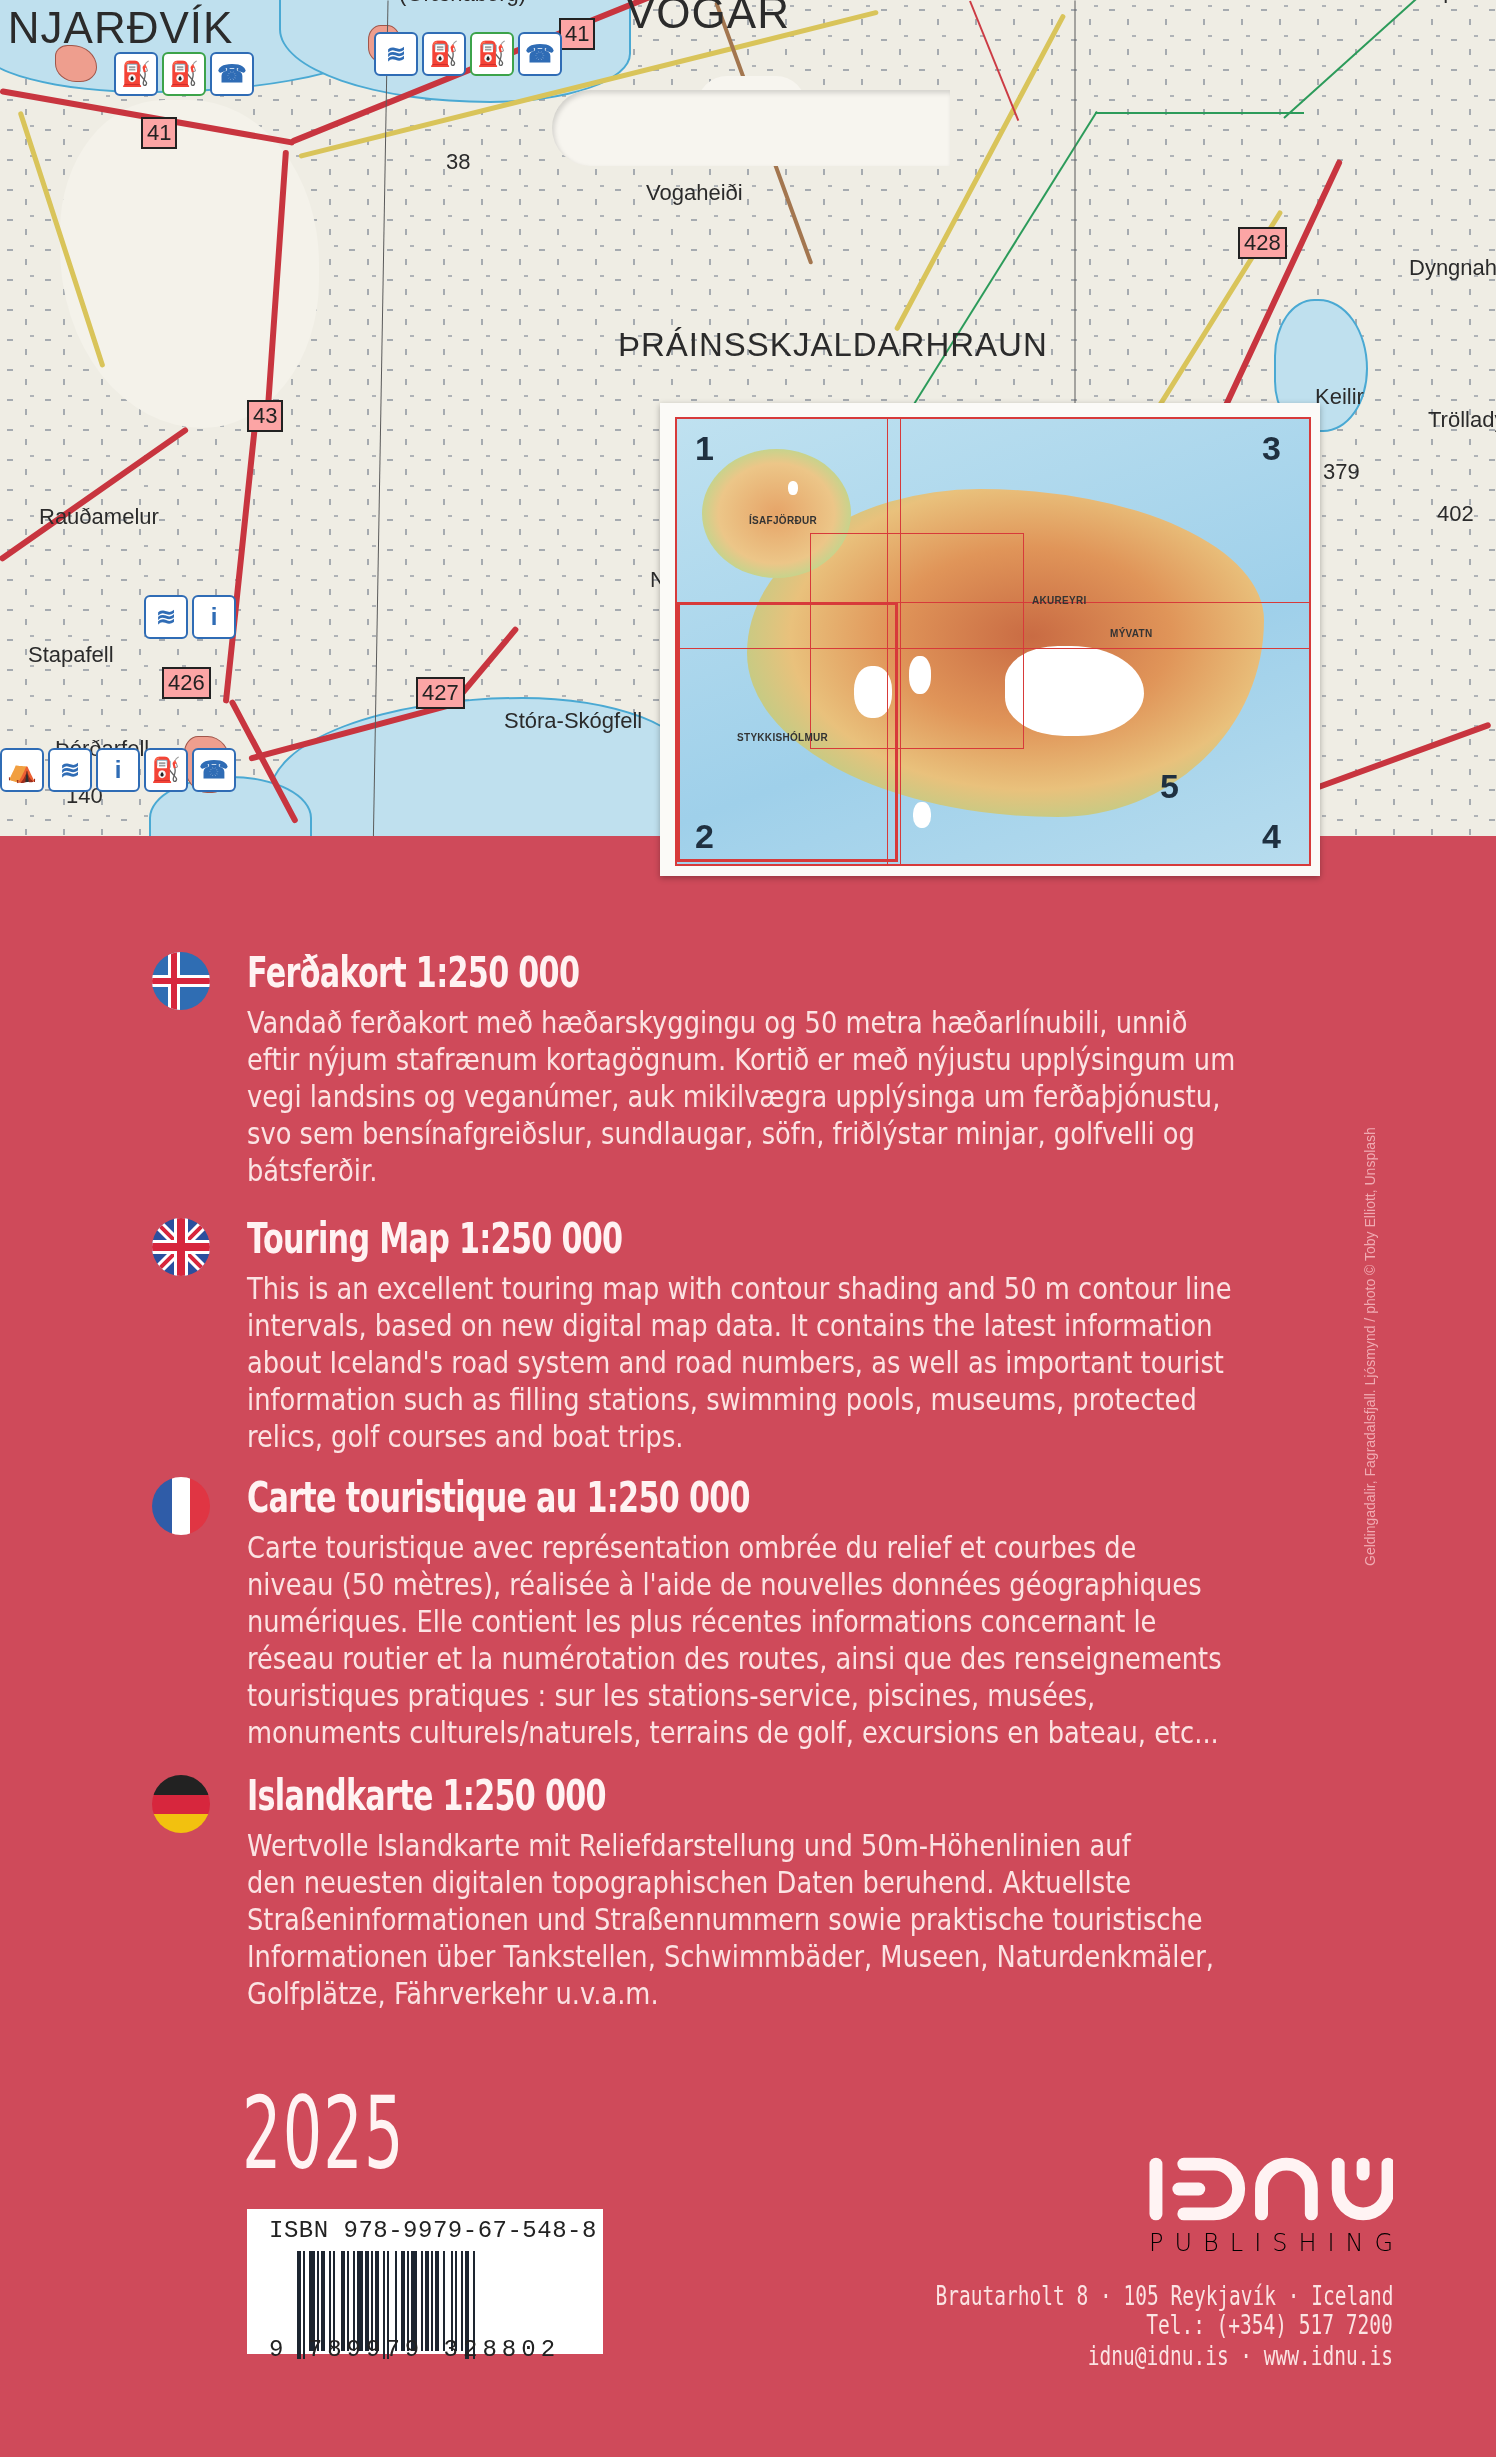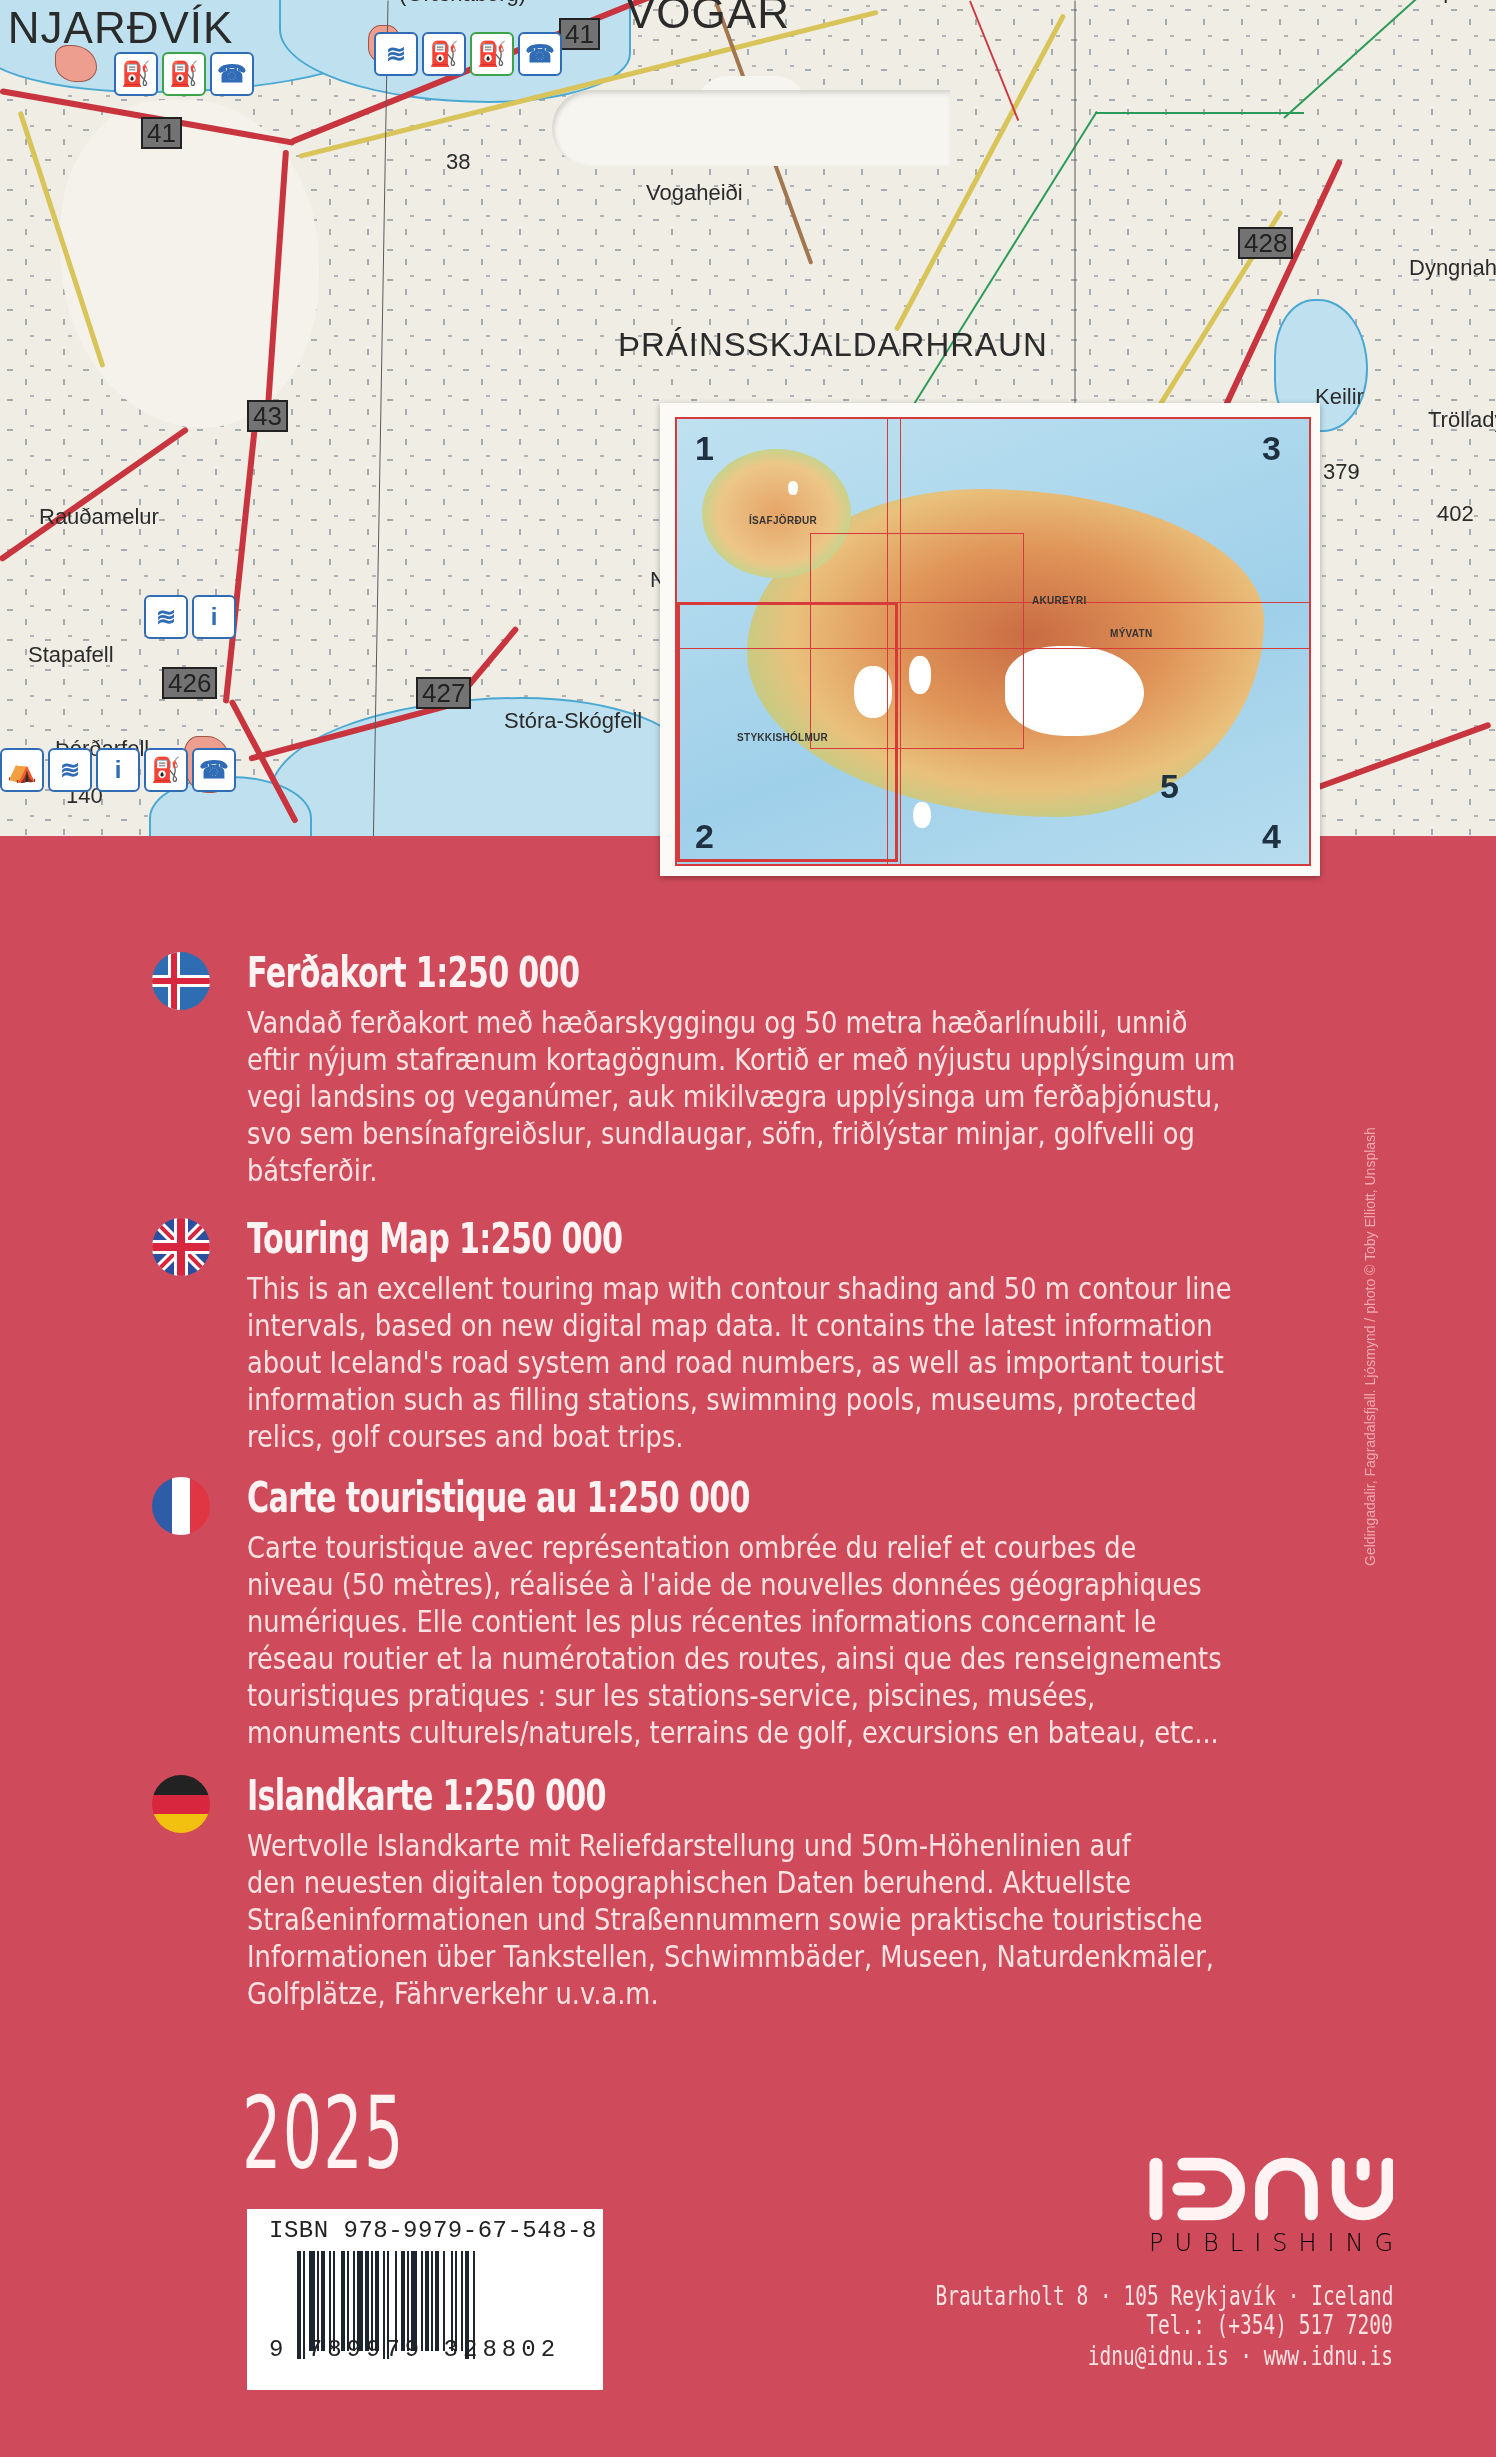--- a/index.html
+++ b/index.html
@@ -18,21 +18,21 @@
   .road.y { background:#d9c45a; height:5px; }
   .road.b { background:#a3764f; height:4px; }
   .line { position:absolute; height:2px; transform-origin:0 50%; }
   .line.g { background:#2c9b5a; }
   .line.r { background:#cc3b44; height:2px; }
   .line.k { background:#5a5a5a; height:1px; }
   .lbl { position:absolute; color:#2b2b2b; font-family:"Liberation Sans", sans-serif; white-space:nowrap; }
   .lbl.xl { font-size:44px; letter-spacing:1px; }
   .lbl.lg { font-size:33px; letter-spacing:1px; }
   .lbl.md { font-size:22px; }
-  .shield { position:absolute; background:#737373; border:2px solid #222; font-size:26px; padding:0 4px; line-height:28px; color:#222; }
+  .shield { position:absolute; background:#fca5a5; border:2px solid #222; font-size:22px; padding:0 4px; line-height:28px; color:#222; }
   .pois { position:absolute; display:flex; gap:4px; }
   .poi { width:40px; height:40px; border:2px solid #2f6cb5; border-radius:6px; background:#fff; display:flex; align-items:center; justify-content:center; color:#2f6cb5; font-size:24px; font-weight:bold; }
   .poi.green { border-color:#3ca34a; color:#3ca34a; }
   .hanger { position:absolute; left:552px; top:90px; width:398px; height:76px; background:#f7f5ef; border-radius:38px 0 0 38px; box-shadow: inset 2px 3px 5px rgba(0,0,0,.15); }
   .hanger-bump { position:absolute; left:697px; top:76px; width:109px; height:30px; background:#f7f5ef; border-radius:55px 55px 0 0; }
 
   
   .inset { position:absolute; left:660px; top:403px; width:660px; height:473px; background:#fbfaf7; box-shadow:0 2px 6px rgba(0,0,0,.3); }
   .inset-map { position:absolute; left:15px; top:14px; width:632px; height:445px; background:linear-gradient(160deg,#bfe1f0,#9fd0ea 60%,#b7dcee); border:2px solid #d73a3a; overflow:hidden; }
   .island { position:absolute; left:70px; top:70px; width:517px; height:328px;
@@ -45,21 +45,21 @@
   .inset-town { position:absolute; font-size:10px; font-weight:bold; color:#333; letter-spacing:0.3px; font-family:"Liberation Sans", sans-serif; }
 
   
   .section { position:absolute; left:154px; width:1144px; }
   .flag { position:absolute; left:-2px; top:4px; width:58px; height:58px; border-radius:50%; overflow:hidden; }
   .sec-title { position:absolute; left:93px; top:0; color:#fff2f2; font-family:"DejaVu Sans", sans-serif; font-weight:bold; font-size:42px; transform:scaleX(.72); transform-origin:0 0; white-space:nowrap; letter-spacing:-1px; }
   .sec-body { position:absolute; left:93px; top:56px; width:1154px; color:#fbe3e3; font-family:"DejaVu Sans", sans-serif; font-size:31px; line-height:37px; transform:scaleX(.83); transform-origin:0 0; }
   .sec-body span { display:block; white-space:nowrap; }
 
   .year { position:absolute; left:242px; top:2075px; color:#fff3f3; font-family:"DejaVu Sans", sans-serif; font-size:100px; transform:scaleX(.62); transform-origin:0 0; letter-spacing:2px; }
-  .barcode { position:absolute; left:247px; top:2209px; width:356px; height:181px; background:#fff; }
+  .barcode { position:absolute; left:247px; top:2209px; width:356px; height:145px; background:#fff; }
   .isbn { position:absolute; left:22px; top:8px; font-family:"Liberation Mono", monospace; font-size:24px; color:#222; white-space:nowrap; letter-spacing:0.5px; }
   .bars { position:absolute; left:50px; top:42px; width:239px; height:100px; display:flex; align-items:stretch; }
   .bars i { display:block; background:#1d2530; }
   .bars b { display:block; }
   .ean { position:absolute; left:22px; top:127px; font-family:"Liberation Mono", monospace; font-size:24px; color:#222; letter-spacing:5px; white-space:nowrap; }
 
   .logo { position:absolute; left:1144px; top:2154px; width:249px; height:70px; }
   .publishing { position:absolute; left:1149px; top:2229px; color:#000000; font-family:"DejaVu Sans", sans-serif; font-size:24px; letter-spacing:11px; font-weight:300; }
   .address { position:absolute; right:103px; color:#fbe3e3; font-family:"DejaVu Sans Mono", monospace; font-size:26px; white-space:nowrap; transform:scaleX(.75); transform-origin:100% 0; text-align:right; }
   .credit { position:absolute; left:1362px; top:1566px; color:#f0aab2; font-family:"Liberation Sans", sans-serif; font-size:14px; transform:rotate(-90deg); transform-origin:0 0; white-space:nowrap; }

